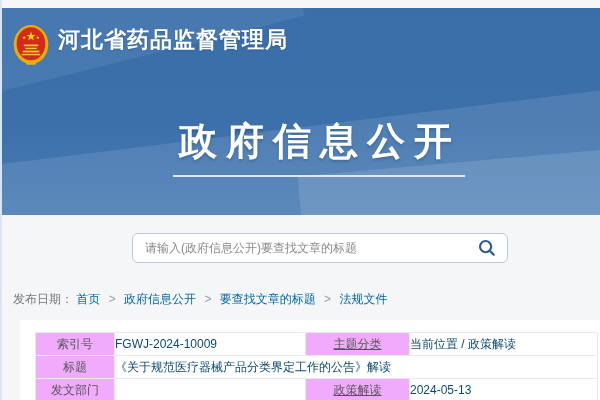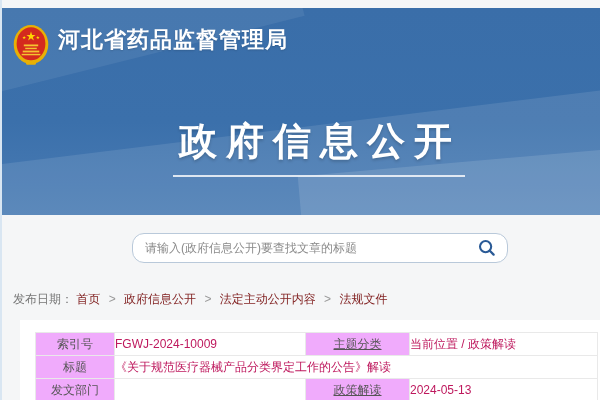--- a/index.html
+++ b/index.html
@@ -32,44 +32,44 @@
 
   .banner-title{position:absolute;top:108px;left:40px;width:560px;text-align:center;
     color:#fff;font-size:38px;font-weight:bold;letter-spacing:9px;z-index:2;
     text-shadow:0 2px 3px rgba(0,0,0,.18);}
   .banner-underline{position:absolute;top:167px;left:173px;width:292px;height:2px;
     background:rgba(255,255,255,.8);z-index:2;}
 
   
   .search-box{
     position:absolute;top:233px;left:132px;width:376px;height:30px;
-    background:#fff;border:1px solid #b9c9da;border-radius:12px;box-sizing:border-box;
+    background:#fff;border:1px solid #b9c9da;border-radius:6px;box-sizing:border-box;
     display:flex;align-items:center;
   }
   .search-box input{
     flex:1;border:none;outline:none;background:transparent;
     font-size:12px;color:#444;padding:0 0 0 12px;
     font-family:"Liberation Sans","DejaVu Sans",sans-serif;
   }
   .search-box input::placeholder{color:#8a8a8a;}
   .search-btn{width:40px;height:28px;border:none;background:transparent;cursor:pointer;
     display:flex;align-items:center;justify-content:center;padding:0;}
 
   
   .breadcrumb{position:absolute;top:291px;left:13px;font-size:12px;color:#777;z-index:2;}
-  .breadcrumb a{color:#7f1d1d;text-decoration:none;cursor:pointer;}
+  .breadcrumb a{color:#0369a1;text-decoration:none;cursor:pointer;}
   .breadcrumb .sep{margin:0 5px;color:#999;}
 
   
   .card{position:absolute;top:320px;left:20px;width:580px;height:80px;background:#fff;overflow:hidden;}
   table.doc{border-collapse:collapse;margin:12px 0 0 15px;table-layout:fixed;width:563px;
     font-size:12px;}
   table.doc td{border:1px solid #e9e9e9;height:22px;padding:0;vertical-align:middle;}
   td.lbl{background:#f0abfc;text-align:center;color:#555;}
-  td.val{color:#be185d;padding-left:13px;}
+  td.val{color:#0c4a6e;padding-left:13px;}
   .w1{width:78px;} .w2{width:190px;} .w3{width:103px;text-decoration:underline;}
 </style>
 </head>
 <body>
 
 <div class="left-edge"></div>
 
 <div class="hero">
   <div class="streak1"></div>
   <div class="streak2"></div>
@@ -106,21 +106,21 @@
     </svg>
   </button>
 </div>
 
 <div class="breadcrumb">
   <span>发布日期：</span>
   <a>首页</a>
   <span class="sep">&gt;</span>
   <a>政府信息公开</a>
   <span class="sep">&gt;</span>
-  <a>法定主动公开内容</a>
+  <a>要查找文章的标题</a>
   <span class="sep">&gt;</span>
   <a>法规文件</a>
 </div>
 
 <div class="card">
   <table class="doc">
     <tbody>
         <tr>
       <td class="lbl w1">索引号</td>
       <td class="val w2">FGWJ-2024-10009</td>

